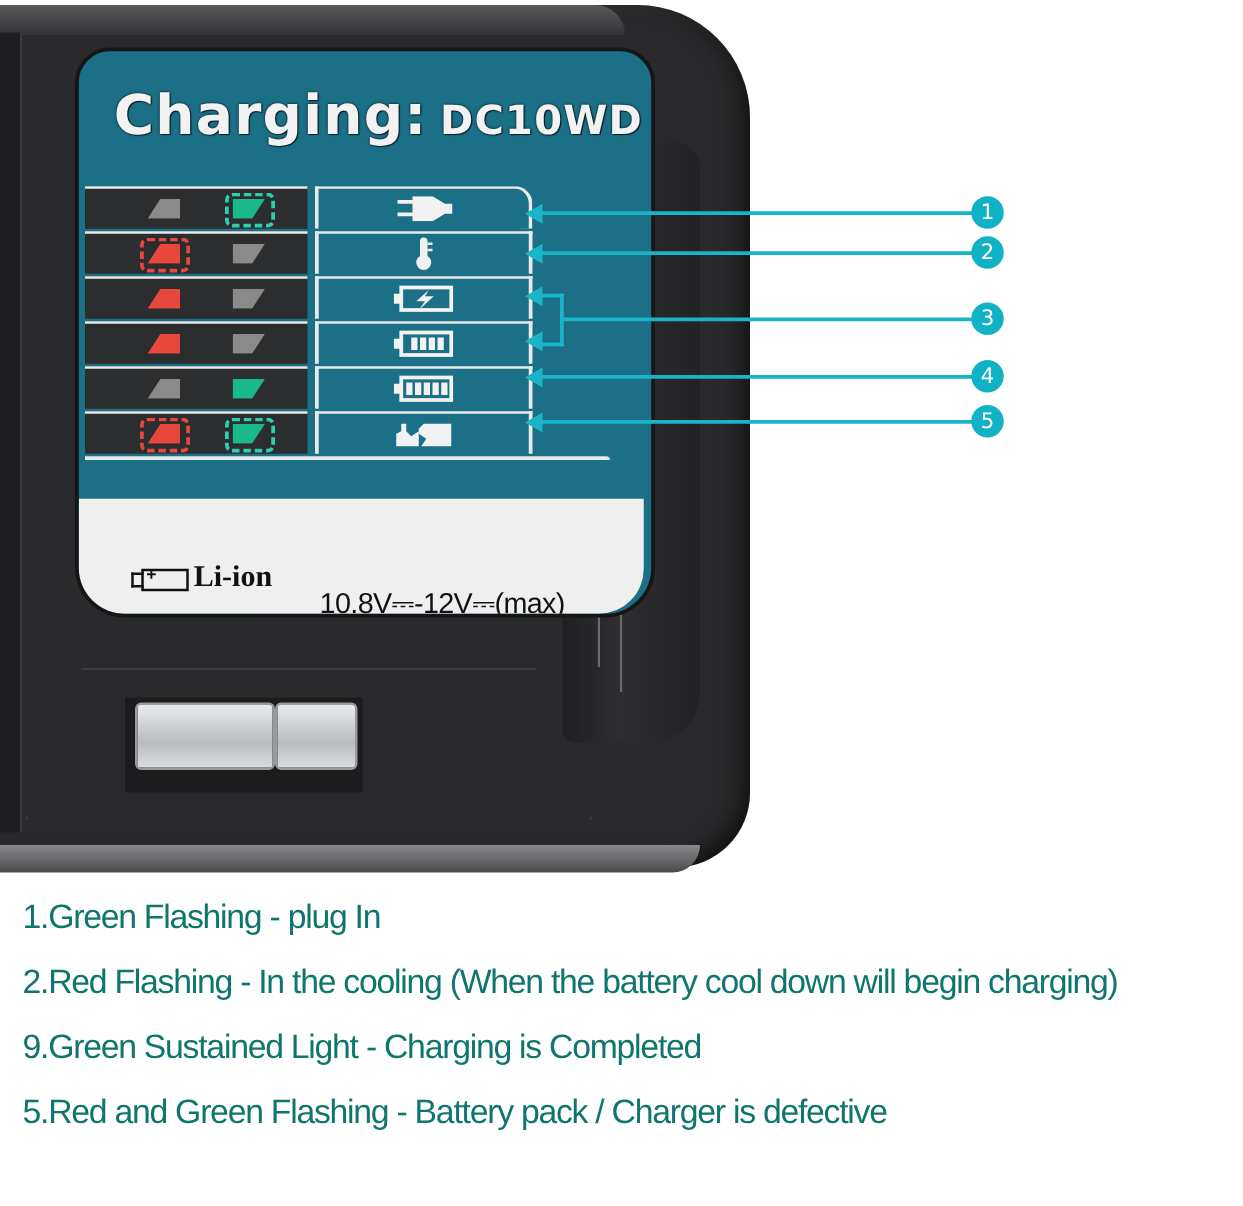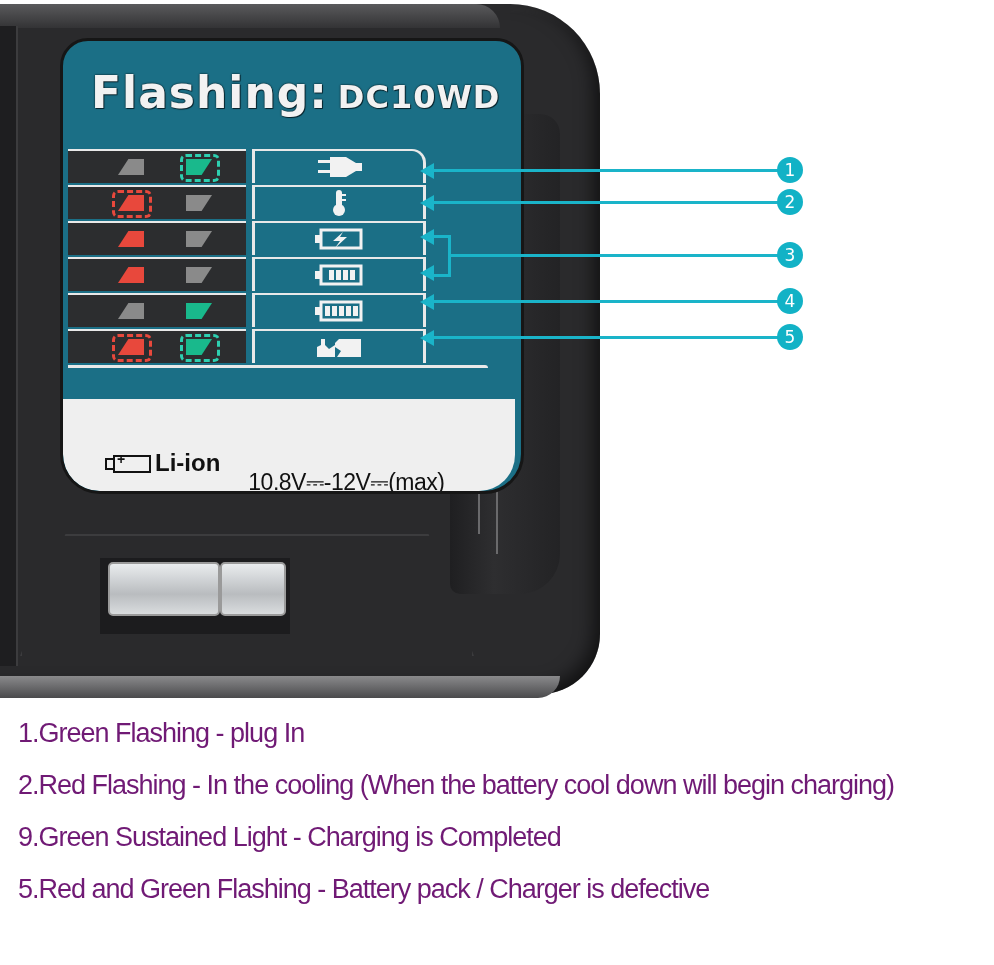--- a/index.html
+++ b/index.html
@@ -46,60 +46,60 @@
 
   .sym { position:absolute; left:0; right:0; top:0; bottom:0; display:flex; align-items:center; justify-content:center; color:#f2f2f2; }
 
   
   .spec { position:absolute; left:0; top:358px; width:452px; height:92px; background:#efefef; border-radius:0 0 36px 36px; }
   .spec-content { position:absolute; left:42px; top:30px; display:flex; align-items:center; color:#111; white-space:nowrap; }
   .batt-glyph { display:inline-block; width:44px; height:16px; position:relative; margin-right:6px; }
   .batt-glyph .body { position:absolute; left:8px; top:0; width:34px; height:14px; border:2px solid #111; }
   .batt-glyph .tip { position:absolute; left:0; top:3px; width:8px; height:8px; border:2px solid #111; border-right:none; }
   .batt-glyph .plus { position:absolute; left:12px; top:-4px; font-size:14px; font-weight:bold; }
-  .liion { font-family:Liberation Sans, sans-serif; font-size:24px; font-weight:bold; margin-right:28px; }
+  .liion { font-family:Liberation Serif, serif; font-size:24px; font-weight:bold; margin-right:38px; }
   .voltage { font-family:"Liberation Sans", sans-serif; font-size:23px; letter-spacing:-0.5px;margin-top:40px; }
 
   
   .light-window { position:absolute; left:100px; top:558px; width:190px; height:58px; }
   .lw-frame { position:absolute; left:0; top:0; width:190px; height:76px; background:#1c1c1e; }
   .lens { position:absolute; top:4px; height:50px; background:linear-gradient(#e9ecee,#b9bcbf 60%,#d9dcde); border-radius:5px; border:2px solid #9a9a9a; }
   .lens.a { left:8px; width:108px; }
   .lens.b { left:120px; width:62px; }
   .guide { position:absolute; left:40px; top:530px; width:450px; height:120px; border:2px solid #3c3c3e; border-bottom:none;
            clip-path: polygon(10% 0, 90% 0, 100% 100%, 0 100%); }
 
   
   .callout-line { position:absolute; height:3px; background:#1ab4c9; }
   .arrow-head { position:absolute; width:0; height:0; border-top:8px solid transparent; border-bottom:8px solid transparent; border-right:14px solid #1ab4c9; }
   .bracket { position:absolute; border:3px solid #1ab4c9; border-left:none; }
   .badge { position:absolute; width:26px; height:26px; border-radius:50%; background:#12b2c6; color:#fff;
            font-family:"DejaVu Sans", sans-serif; font-size:17px; display:flex; align-items:center; justify-content:center; }
 
   
   .legend { position:absolute; left:18px; top:716px; }
-  .legend-item { color:#701a75; font-family:"Liberation Sans", sans-serif; font-size:27px; letter-spacing:-1px; height:52px; line-height:34px; white-space:nowrap; }
+  .legend-item { color:#0f766e; font-family:"Liberation Sans", sans-serif; font-size:27px; letter-spacing:-1px; height:52px; line-height:34px; white-space:nowrap; }
 </style>
 </head>
 <body>
 
 <div class="device">
   <div class="device-top-edge"></div>
   <div class="left-slot"></div>
   <div class="right-ridge">
     <div class="ridge-line" style="left:28px;top:40px;height:380px;"></div>
     <div class="ridge-line" style="left:46px;top:60px;height:380px;"></div>
   </div>
   <div class="guide"></div>
   <div class="device-base"></div>
 </div>
 
 <div class="panel">
   <div class="title">
-    <span class="big">Flashing:</span><span class="model">DC10WD</span>
+    <span class="big">Charging:</span><span class="model">DC10WD</span>
   </div>
 
   <div class="table">
 
     <div class="row">
       <div class="lights">
         <div class="led left red-slot off">
             <div class="shape"></div>
           </div>
         <div class="led right green-slot green flash">

